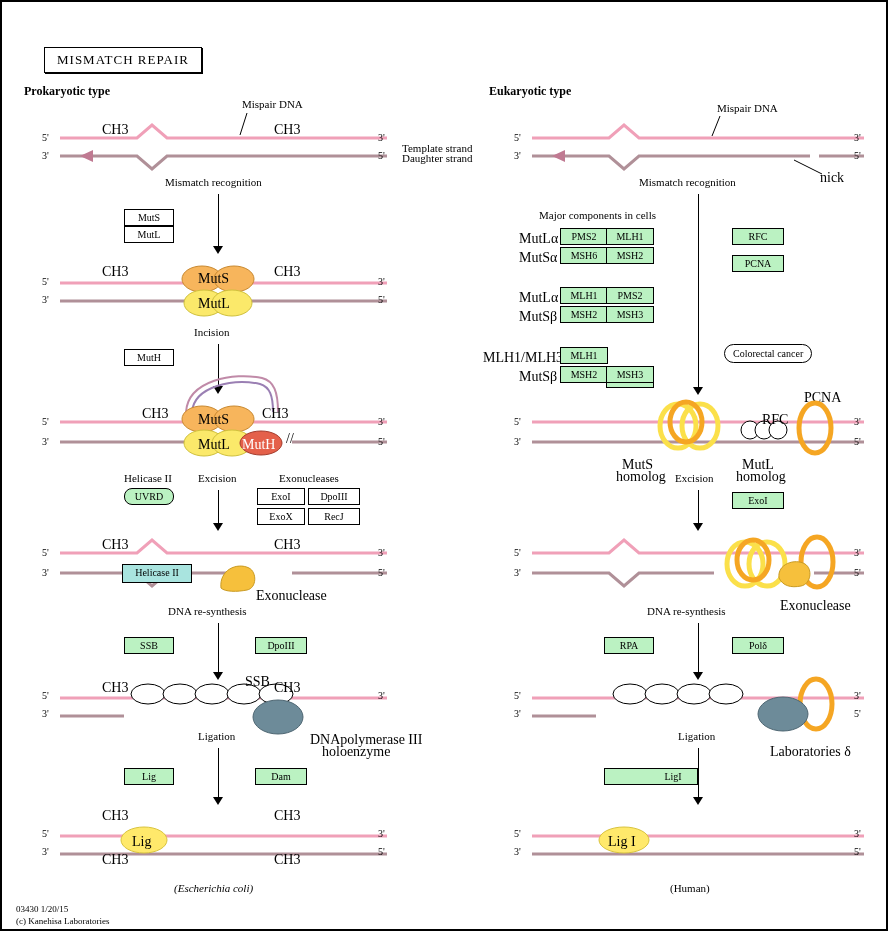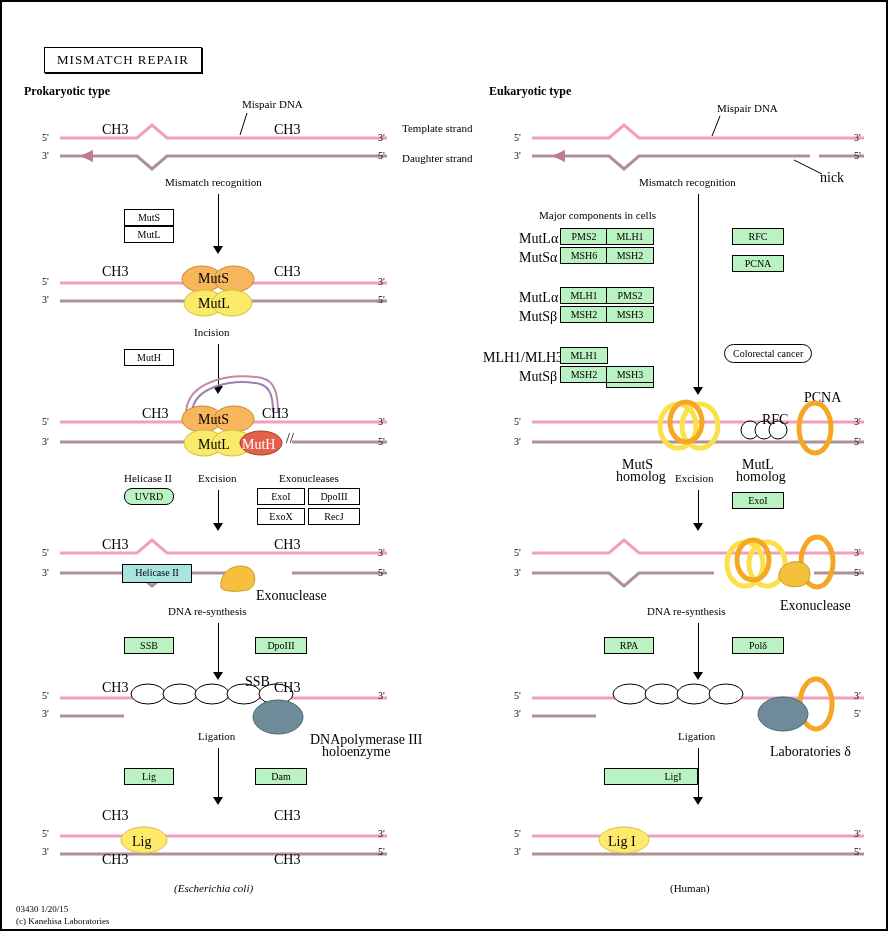--- a/index.html
+++ b/index.html
@@ -48,21 +48,21 @@
     <svg width="345" height="45">
       <path d="M18,16 L95,16 L110,3 L125,16 L210,16 L345,16" fill="none" stroke="#f0a0b8" stroke-width="3"></path>
       <path d="M18,34 L95,34 L110,47 L125,34 L210,34 L345,34" fill="none" stroke="#b09098" stroke-width="3"></path>
     </svg>
   </div>
   <div class="abs lefthead" style="left:78px;top:148px;"></div>
   <div class="abs mark5" style="left:40px;top:130px;">5'</div>
   <div class="abs mark5" style="left:40px;top:148px;">3'</div>
   <div class="abs mark5" style="left:376px;top:130px;">3'</div>
   <div class="abs mark5" style="left:376px;top:148px;">5'</div>
-  <div class="abs lbl" style="left:400px;top:120px;">Template strand</div>
+  <div class="abs lbl" style="left:400px;top:140px;">Template strand</div>
   <div class="abs lbl" style="left:400px;top:150px;">Daughter strand</div>
   <div class="abs lbl-sm" style="left:100px;top:120px;">CH3</div>
   <div class="abs lbl-sm" style="left:272px;top:120px;">CH3</div>
 
   <div class="abs lbl" style="left:163px;top:174px;">Mismatch recognition</div>
   <div class="abs arrowline" style="left:216px;top:192px;height:55px;"></div>
   <div class="abs arrowhead" style="left:211px;top:244px;"></div>
 
   <div class="abs white-box" style="left:122px;top:207px;width:48px;">MutS</div>
   <div class="abs white-box" style="left:122px;top:224px;width:48px;">MutL</div>

